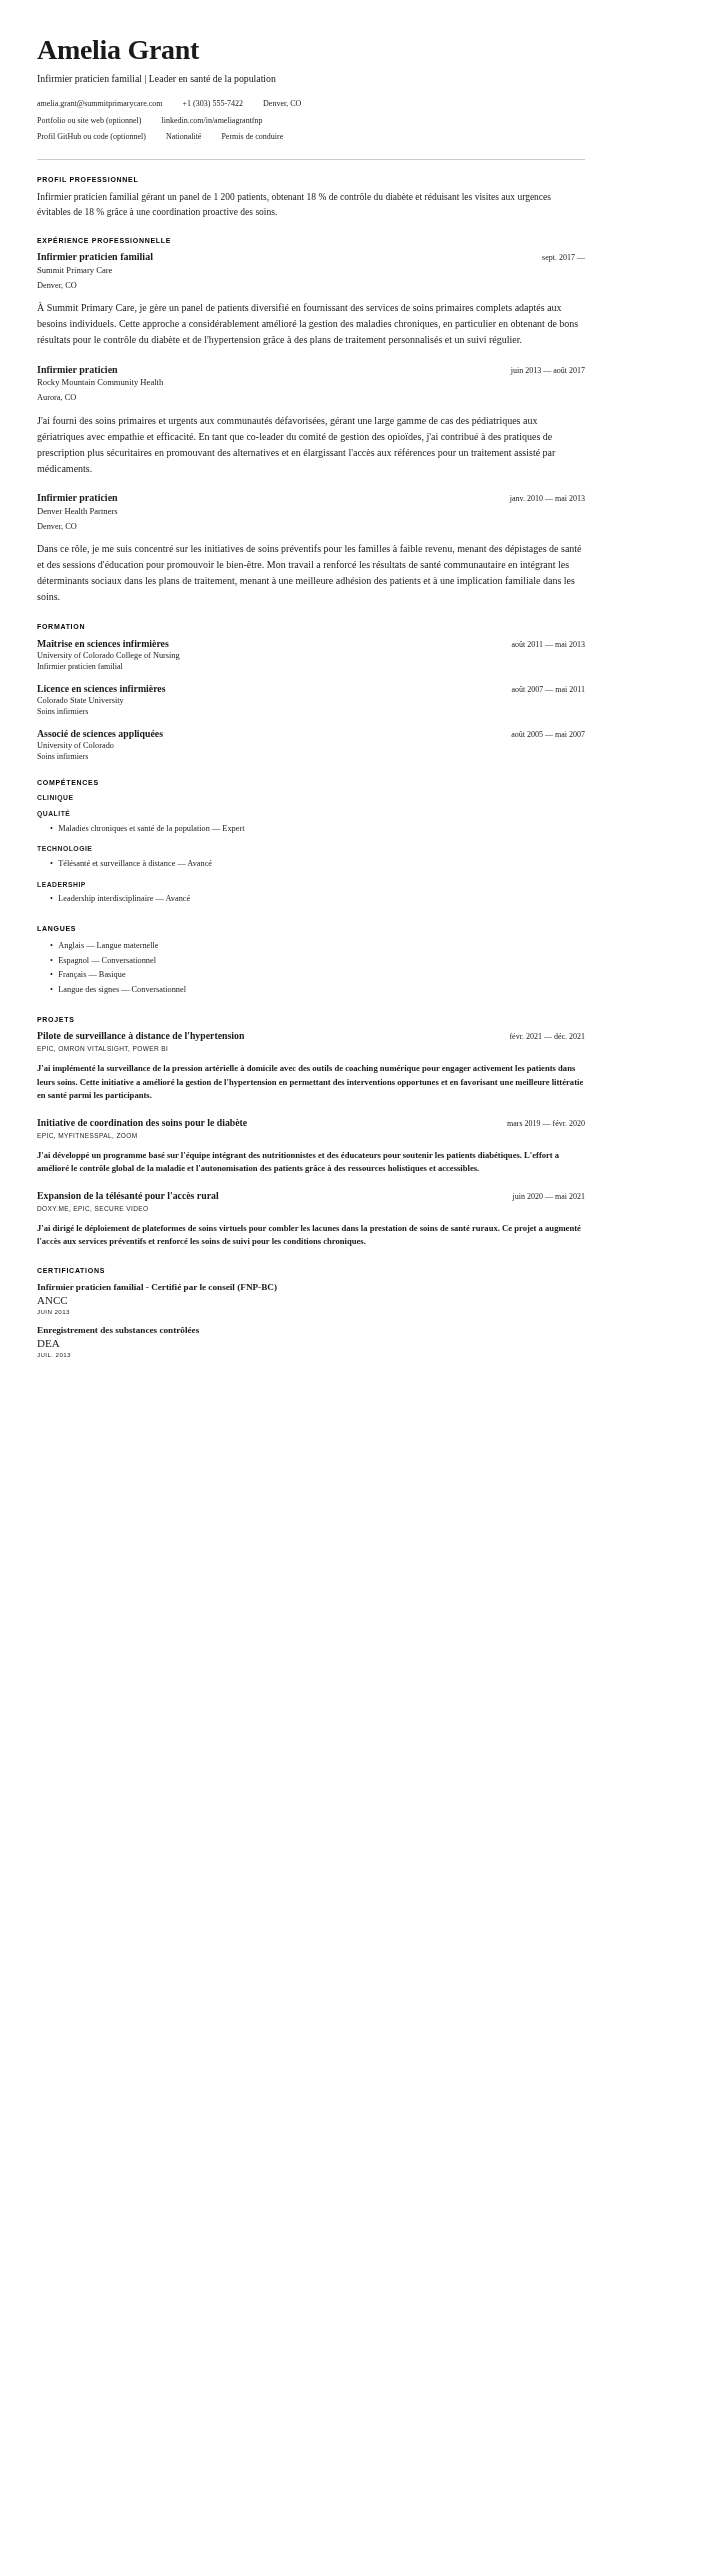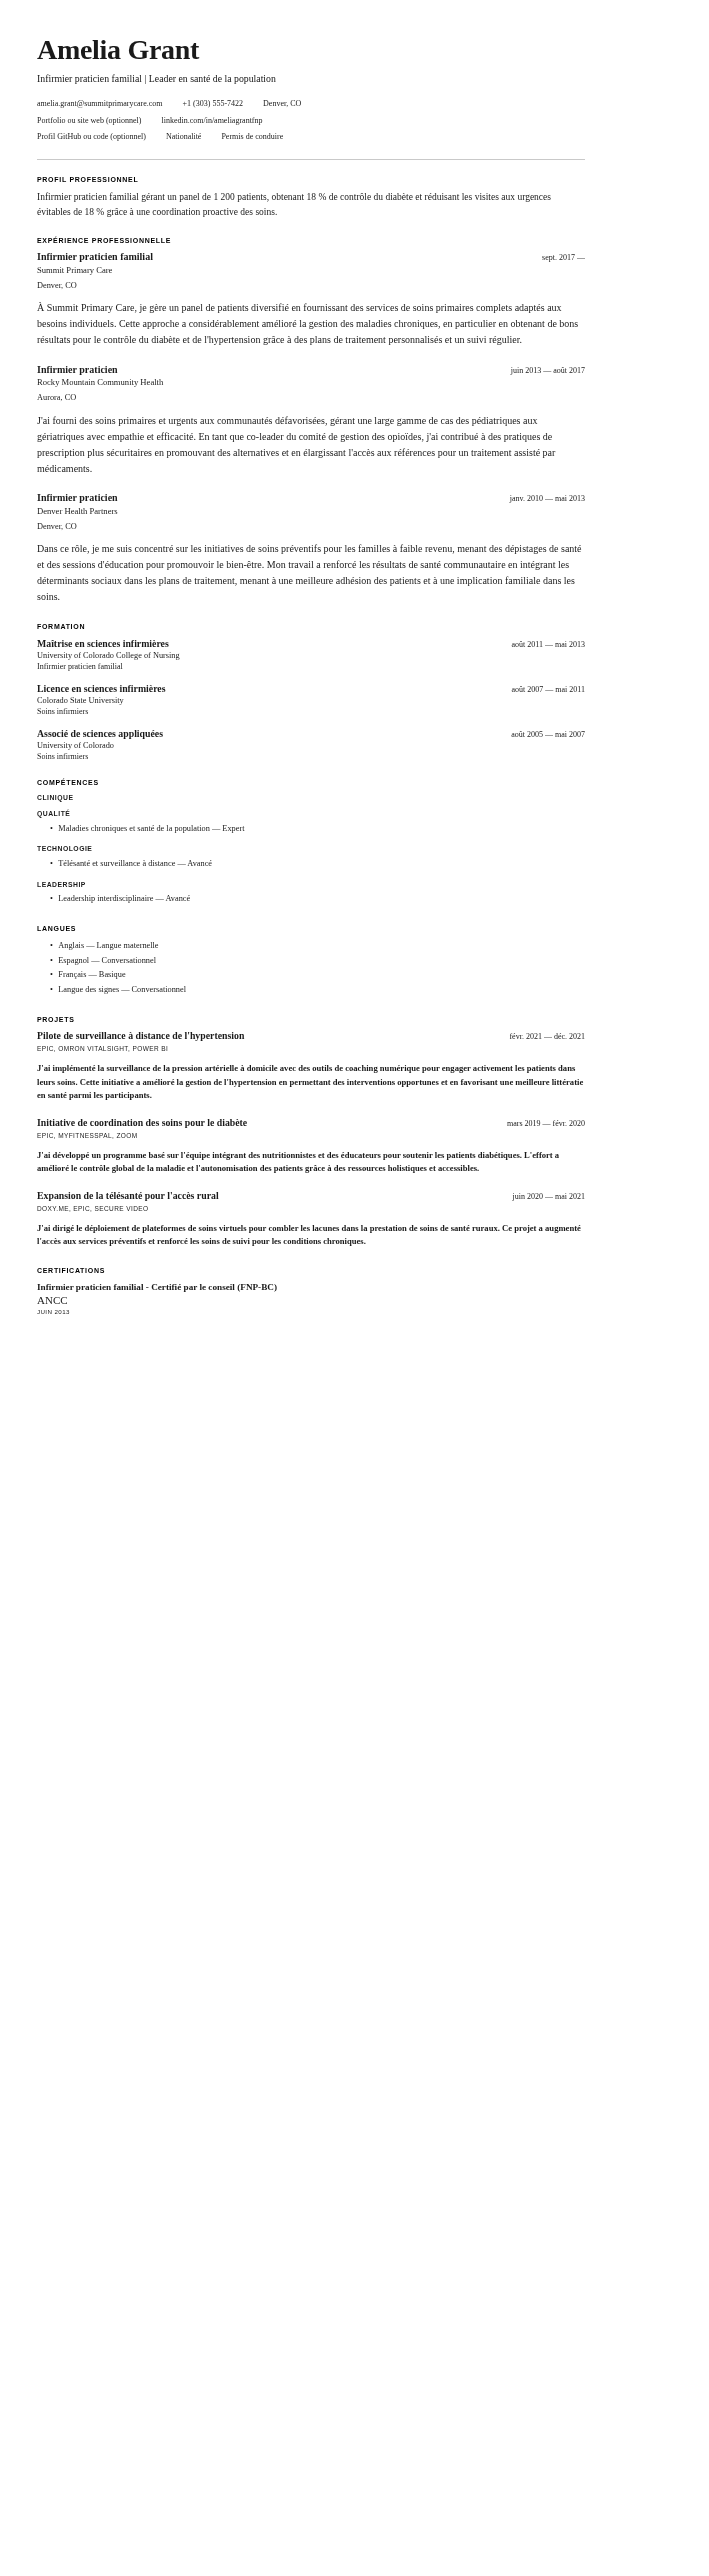--- a/index.html
+++ b/index.html
@@ -376,17 +376,22 @@
 
   <div class="section">
     <div class="section-title">Certifications</div>
 
     <div class="cert">
       <h3 class="cert-title">Infirmier praticien familial - Certifié par le conseil (FNP-BC)</h3>
       <p class="cert-org">ANCC</p>
       <p class="cert-date">JUIN 2013</p>
     </div>
 
+    <div class="cert">
+      <h3 class="cert-title">Enregistrement des substances contrôlées</h3>
+      <p class="cert-org">DEA</p>
+      <p class="cert-date">JUIL. 2013</p>
+    </div>
   </div>
 
 
 </div>
 
 
 </body></html>

